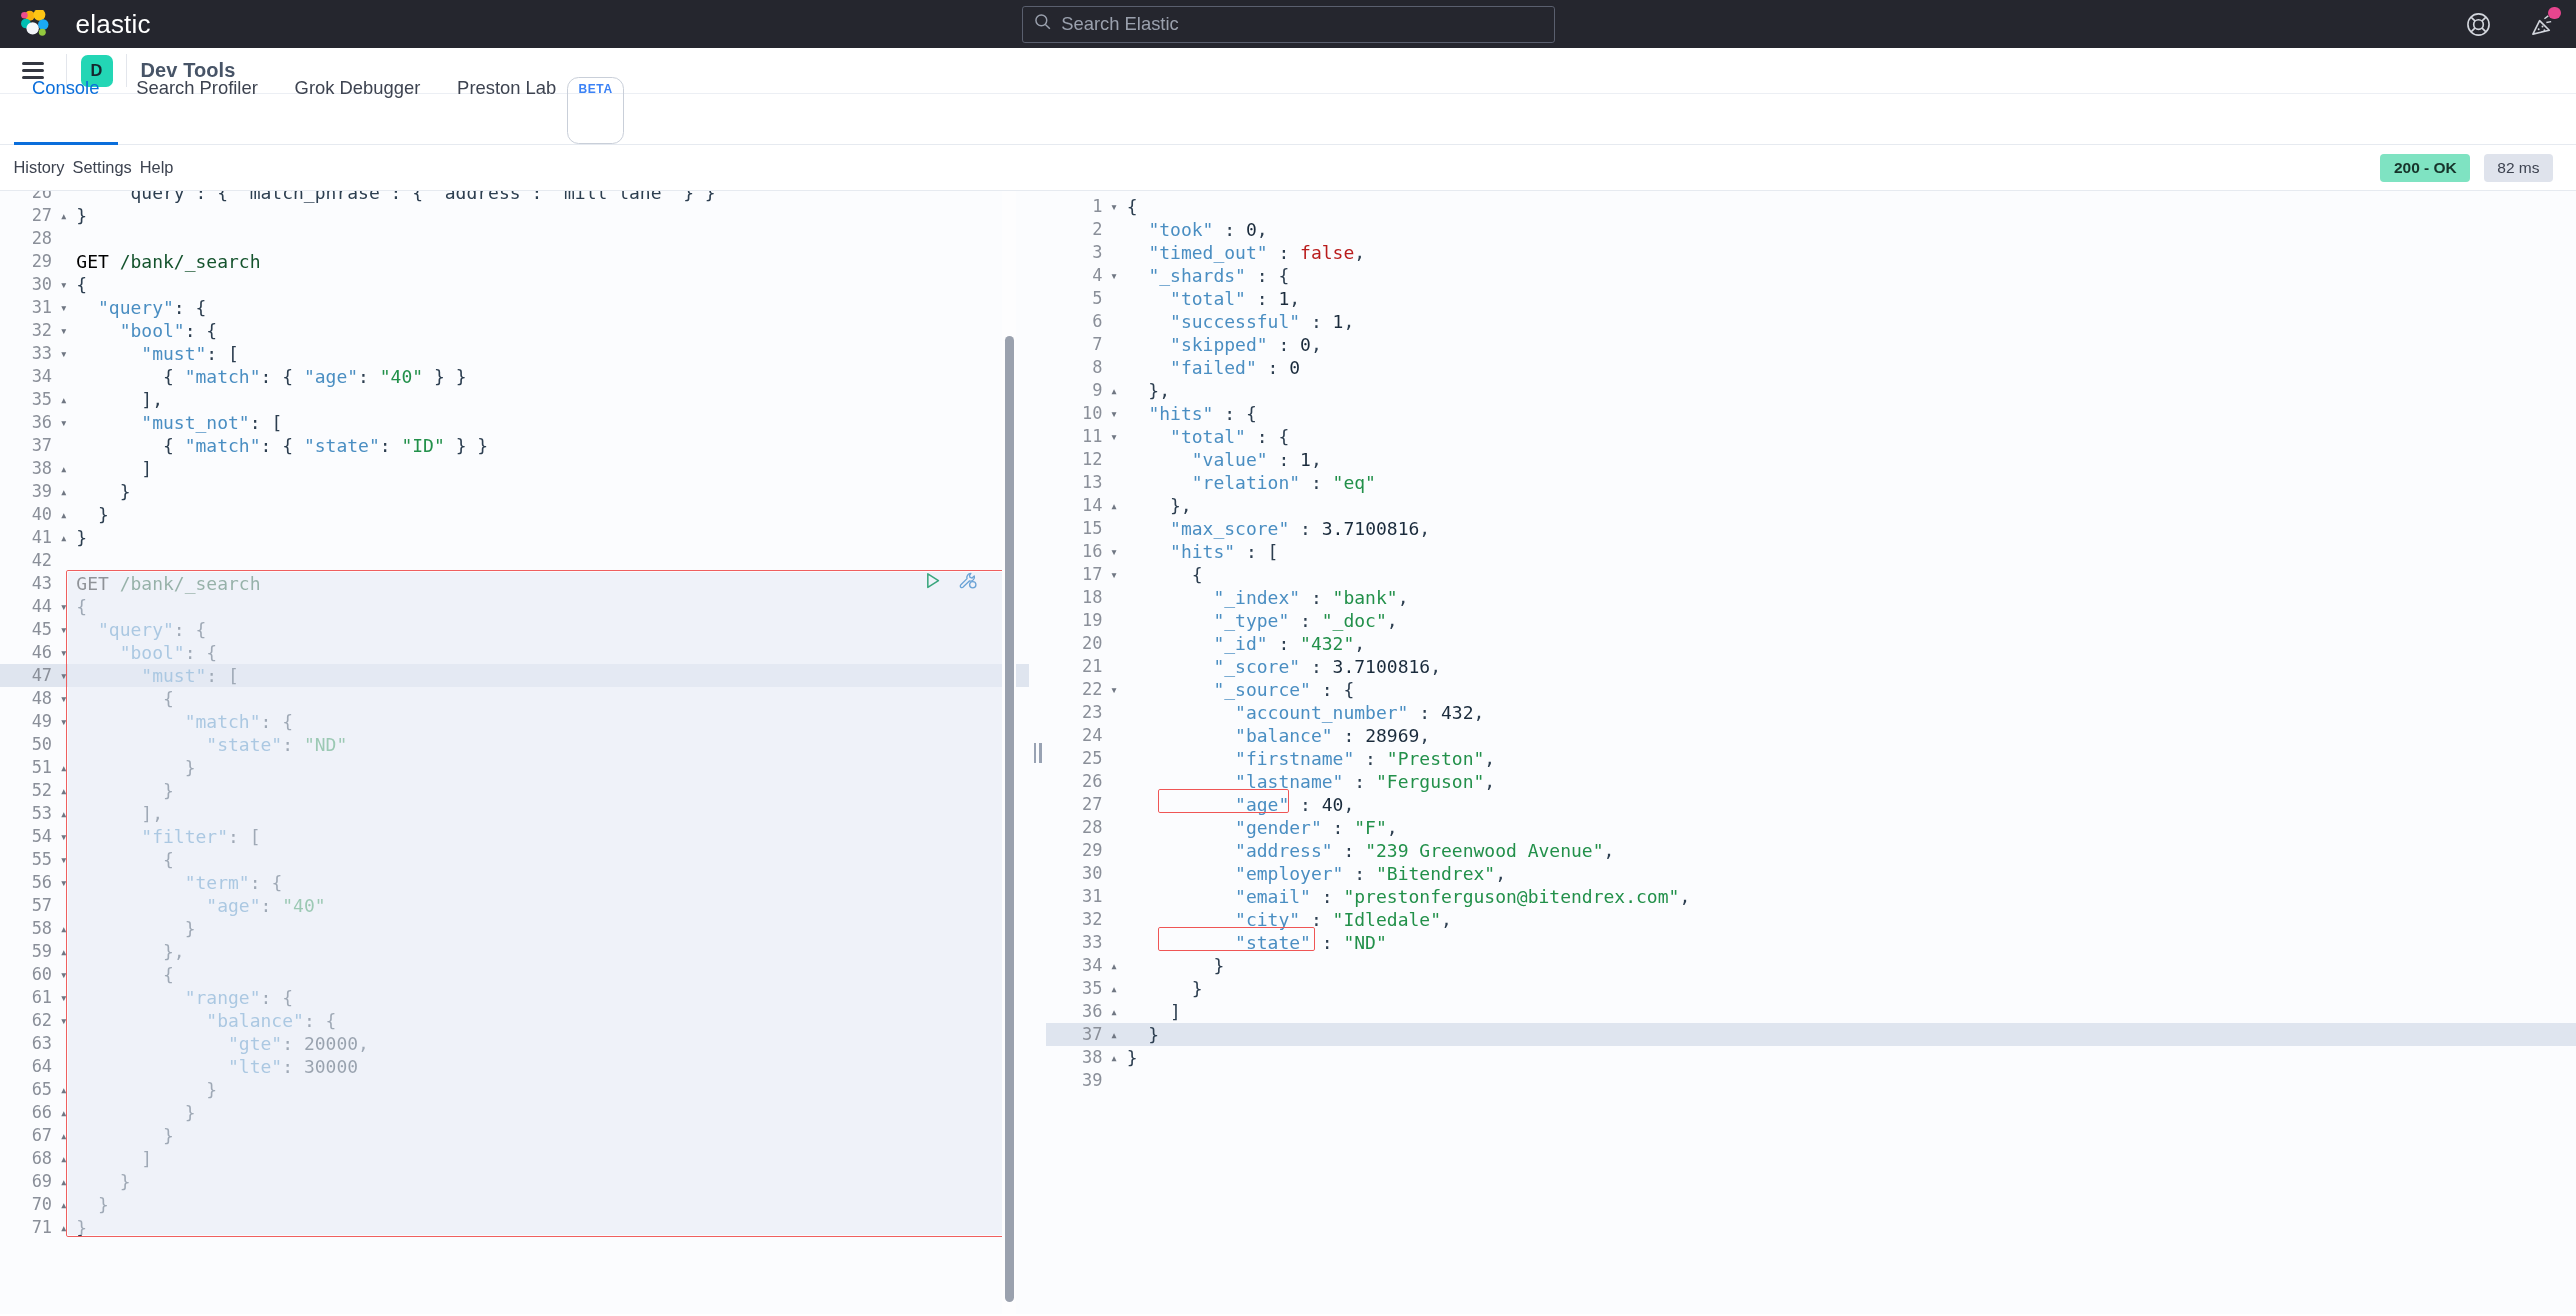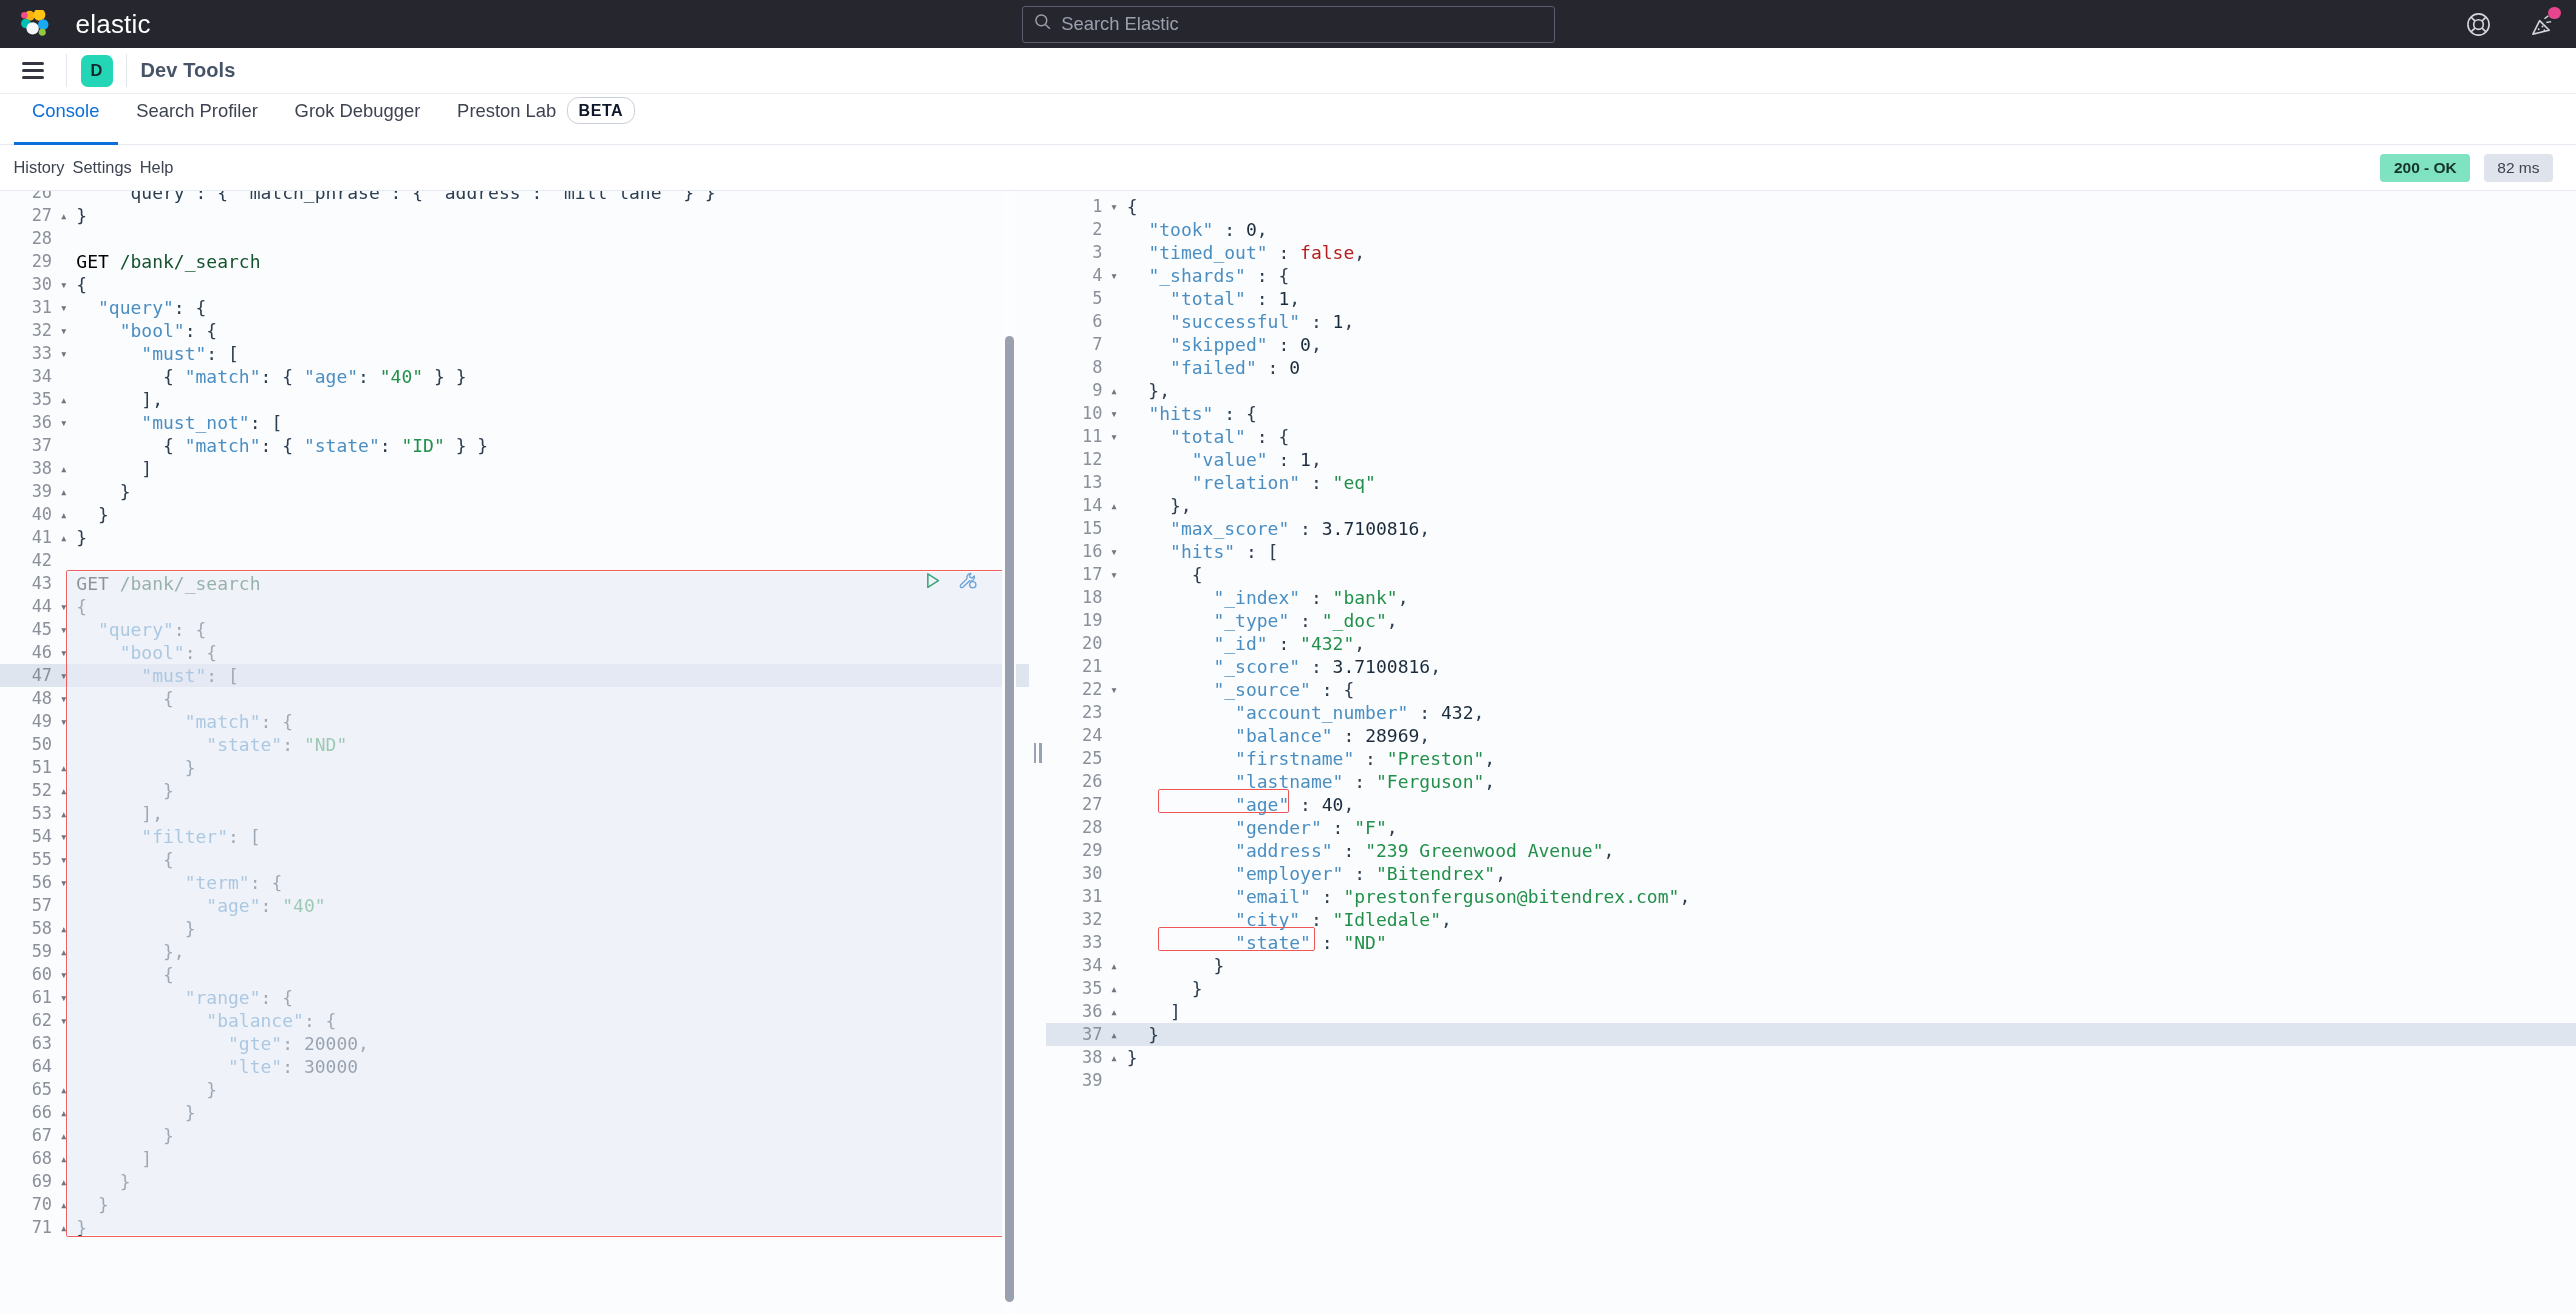--- a/index.html
+++ b/index.html
@@ -84,35 +84,35 @@
   .tabs {
     height: 51px;
     display: flex; align-items: flex-end;
     padding-left: 13.5px; gap: 0;
     border-bottom: 1px solid #e6eaf0;
     background: #fff;
   }
   .tab {
     position: relative;
     height: 67px;
-    display: flex; align-items: center; gap: 10.6px;
+    display: flex; gap: 10.6px;
     padding: 0 18.4px;
     color: #3d4350; font-size: 18.4px;
     cursor: pointer;
     white-space: nowrap;
   }
   .tab.active { color: #0a6edb; }
   .tab.active::after {
     content: ""; position: absolute; left: 0; right: 0; bottom: -1px;
     height: 3.4px; background: #0a6edb;
   }
   .beta-pill {
     border: 1px solid #c9cfd9; border-radius: 11.6px;
-    font-size: 16px; font-weight: bold; letter-spacing: 0.6px;
-    color: #0f172a; padding: 3.9px 10.6px;
+    font-size: 12px; font-weight: bold; letter-spacing: 0.6px;
+    color: #3b82f6; padding: 3.9px 10.6px;
   }
 
   
   .subbar {
     height: 46px;
     display: flex; align-items: center;
     padding-left: 13.5px; gap: 8px;
     border-bottom: 1px solid #e6eaf0;
     background: #fff;
     position: relative;

